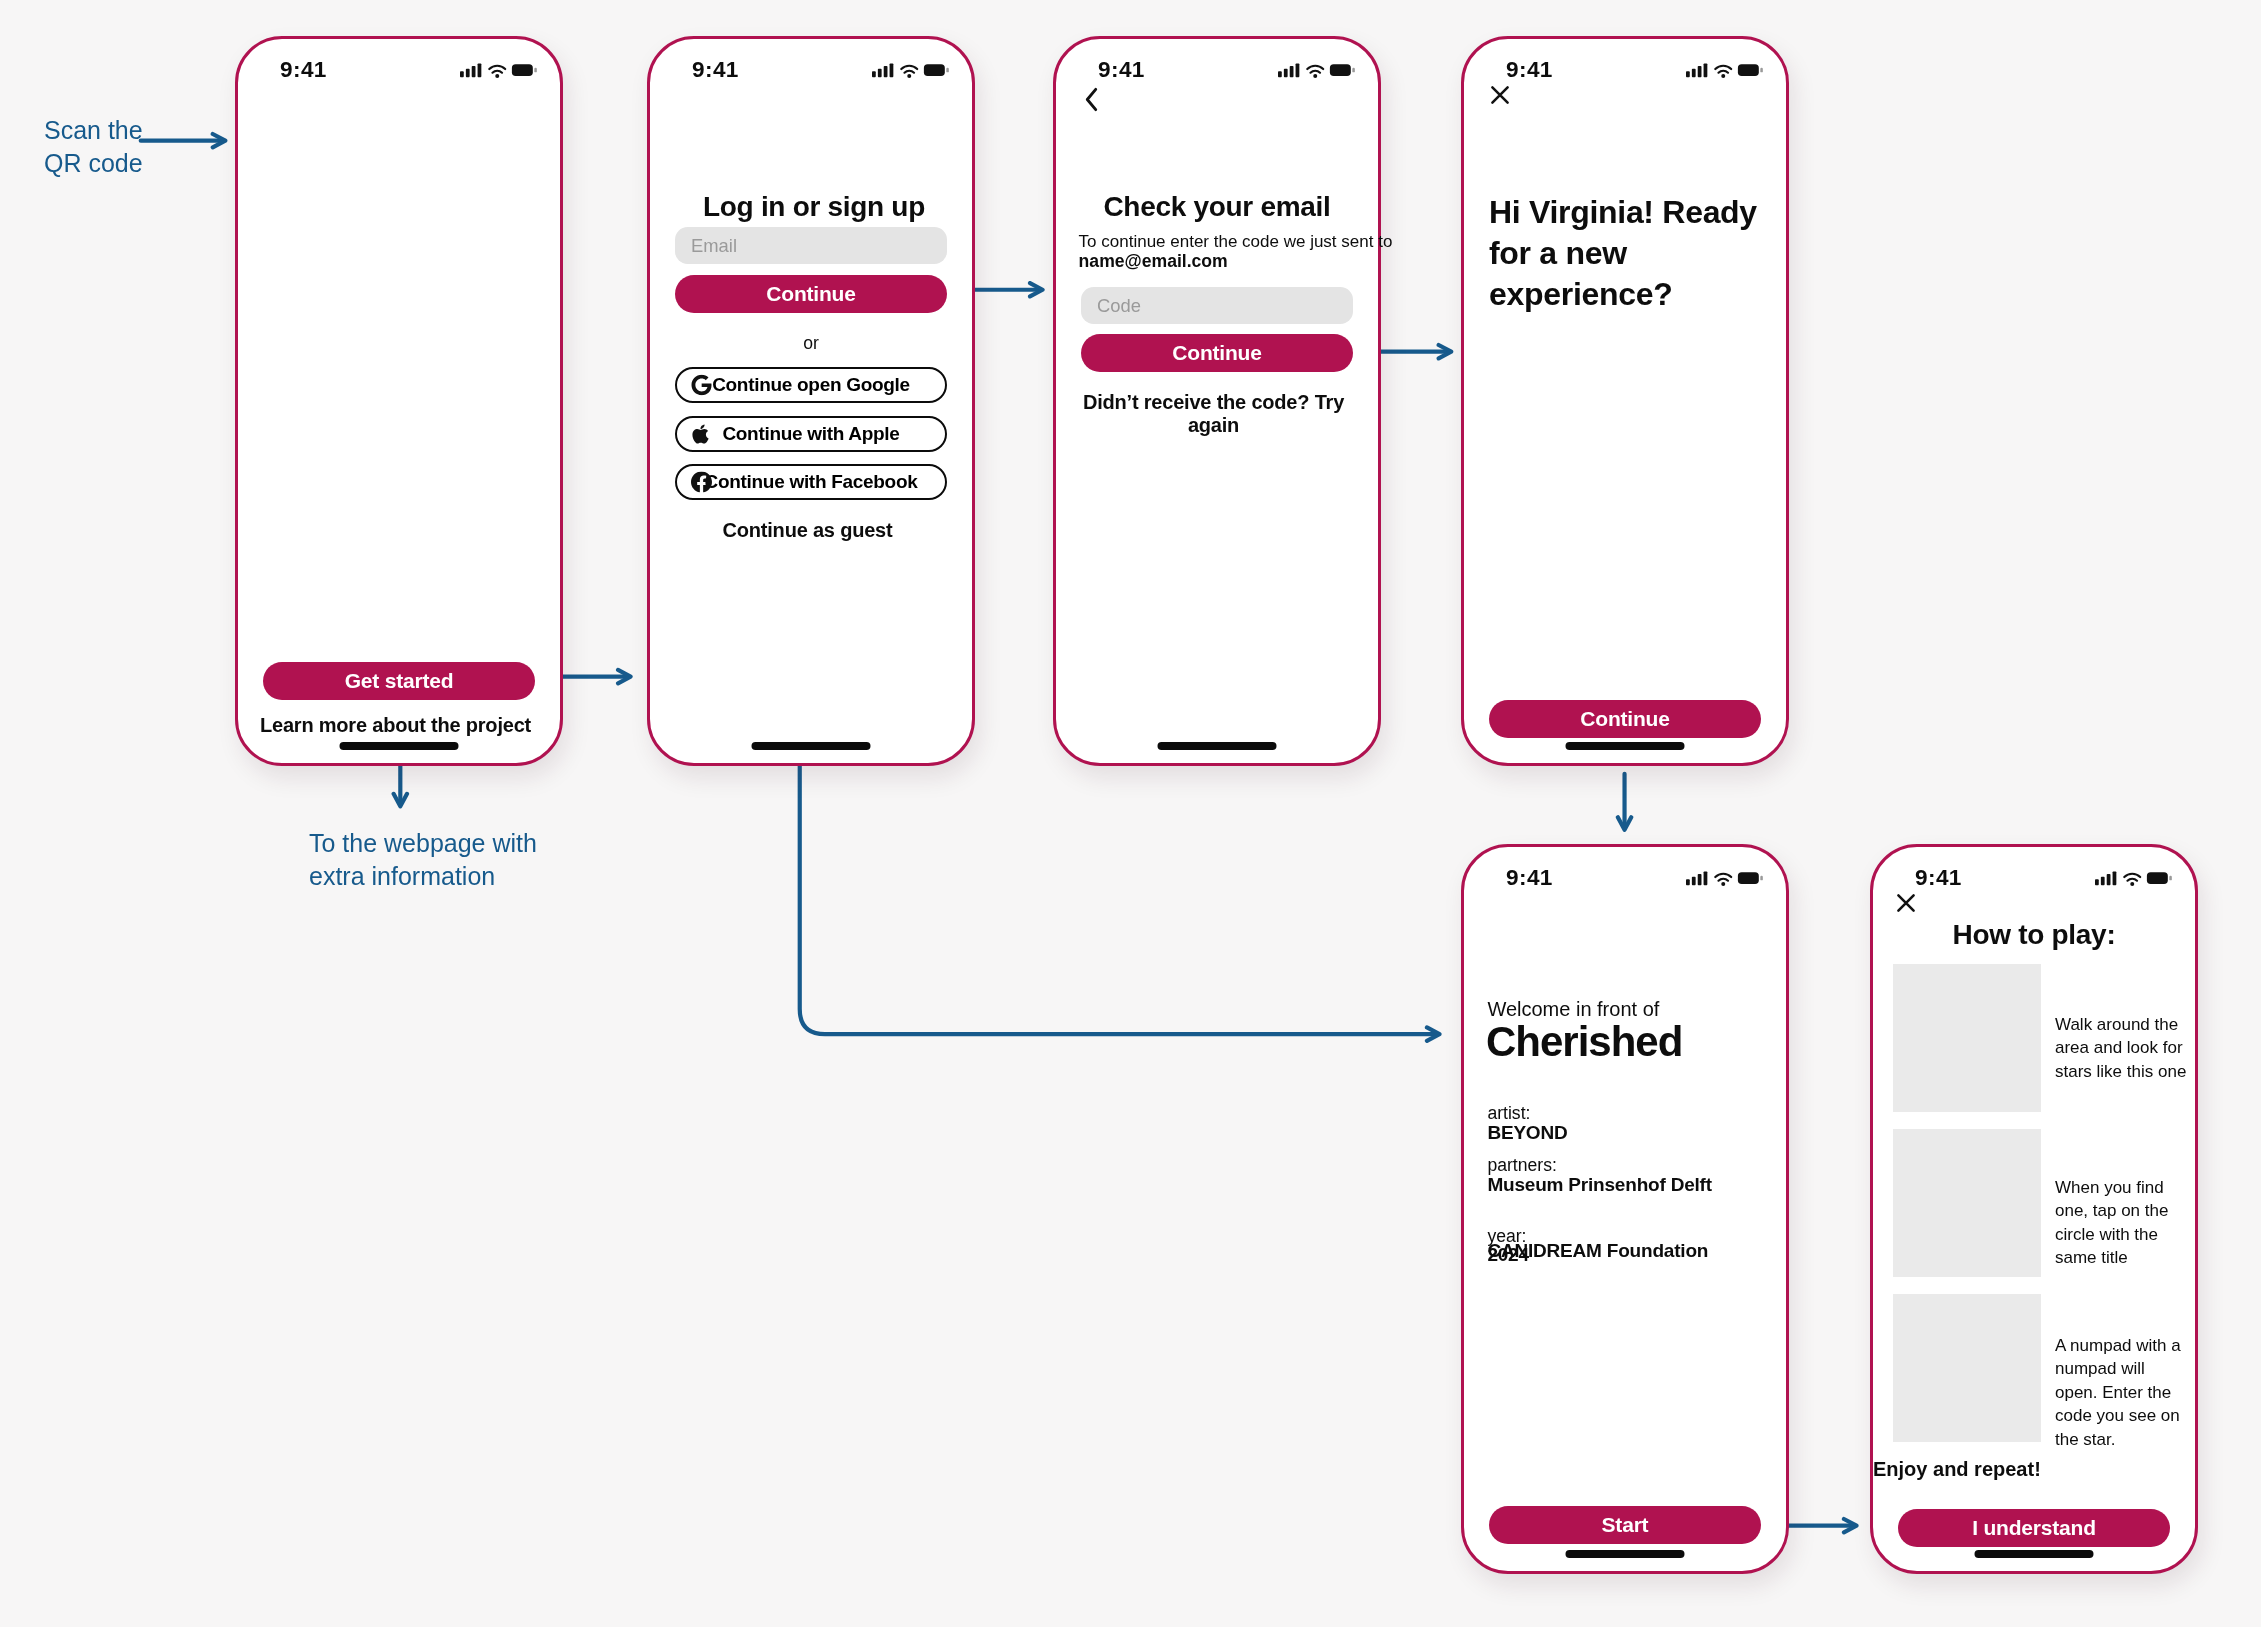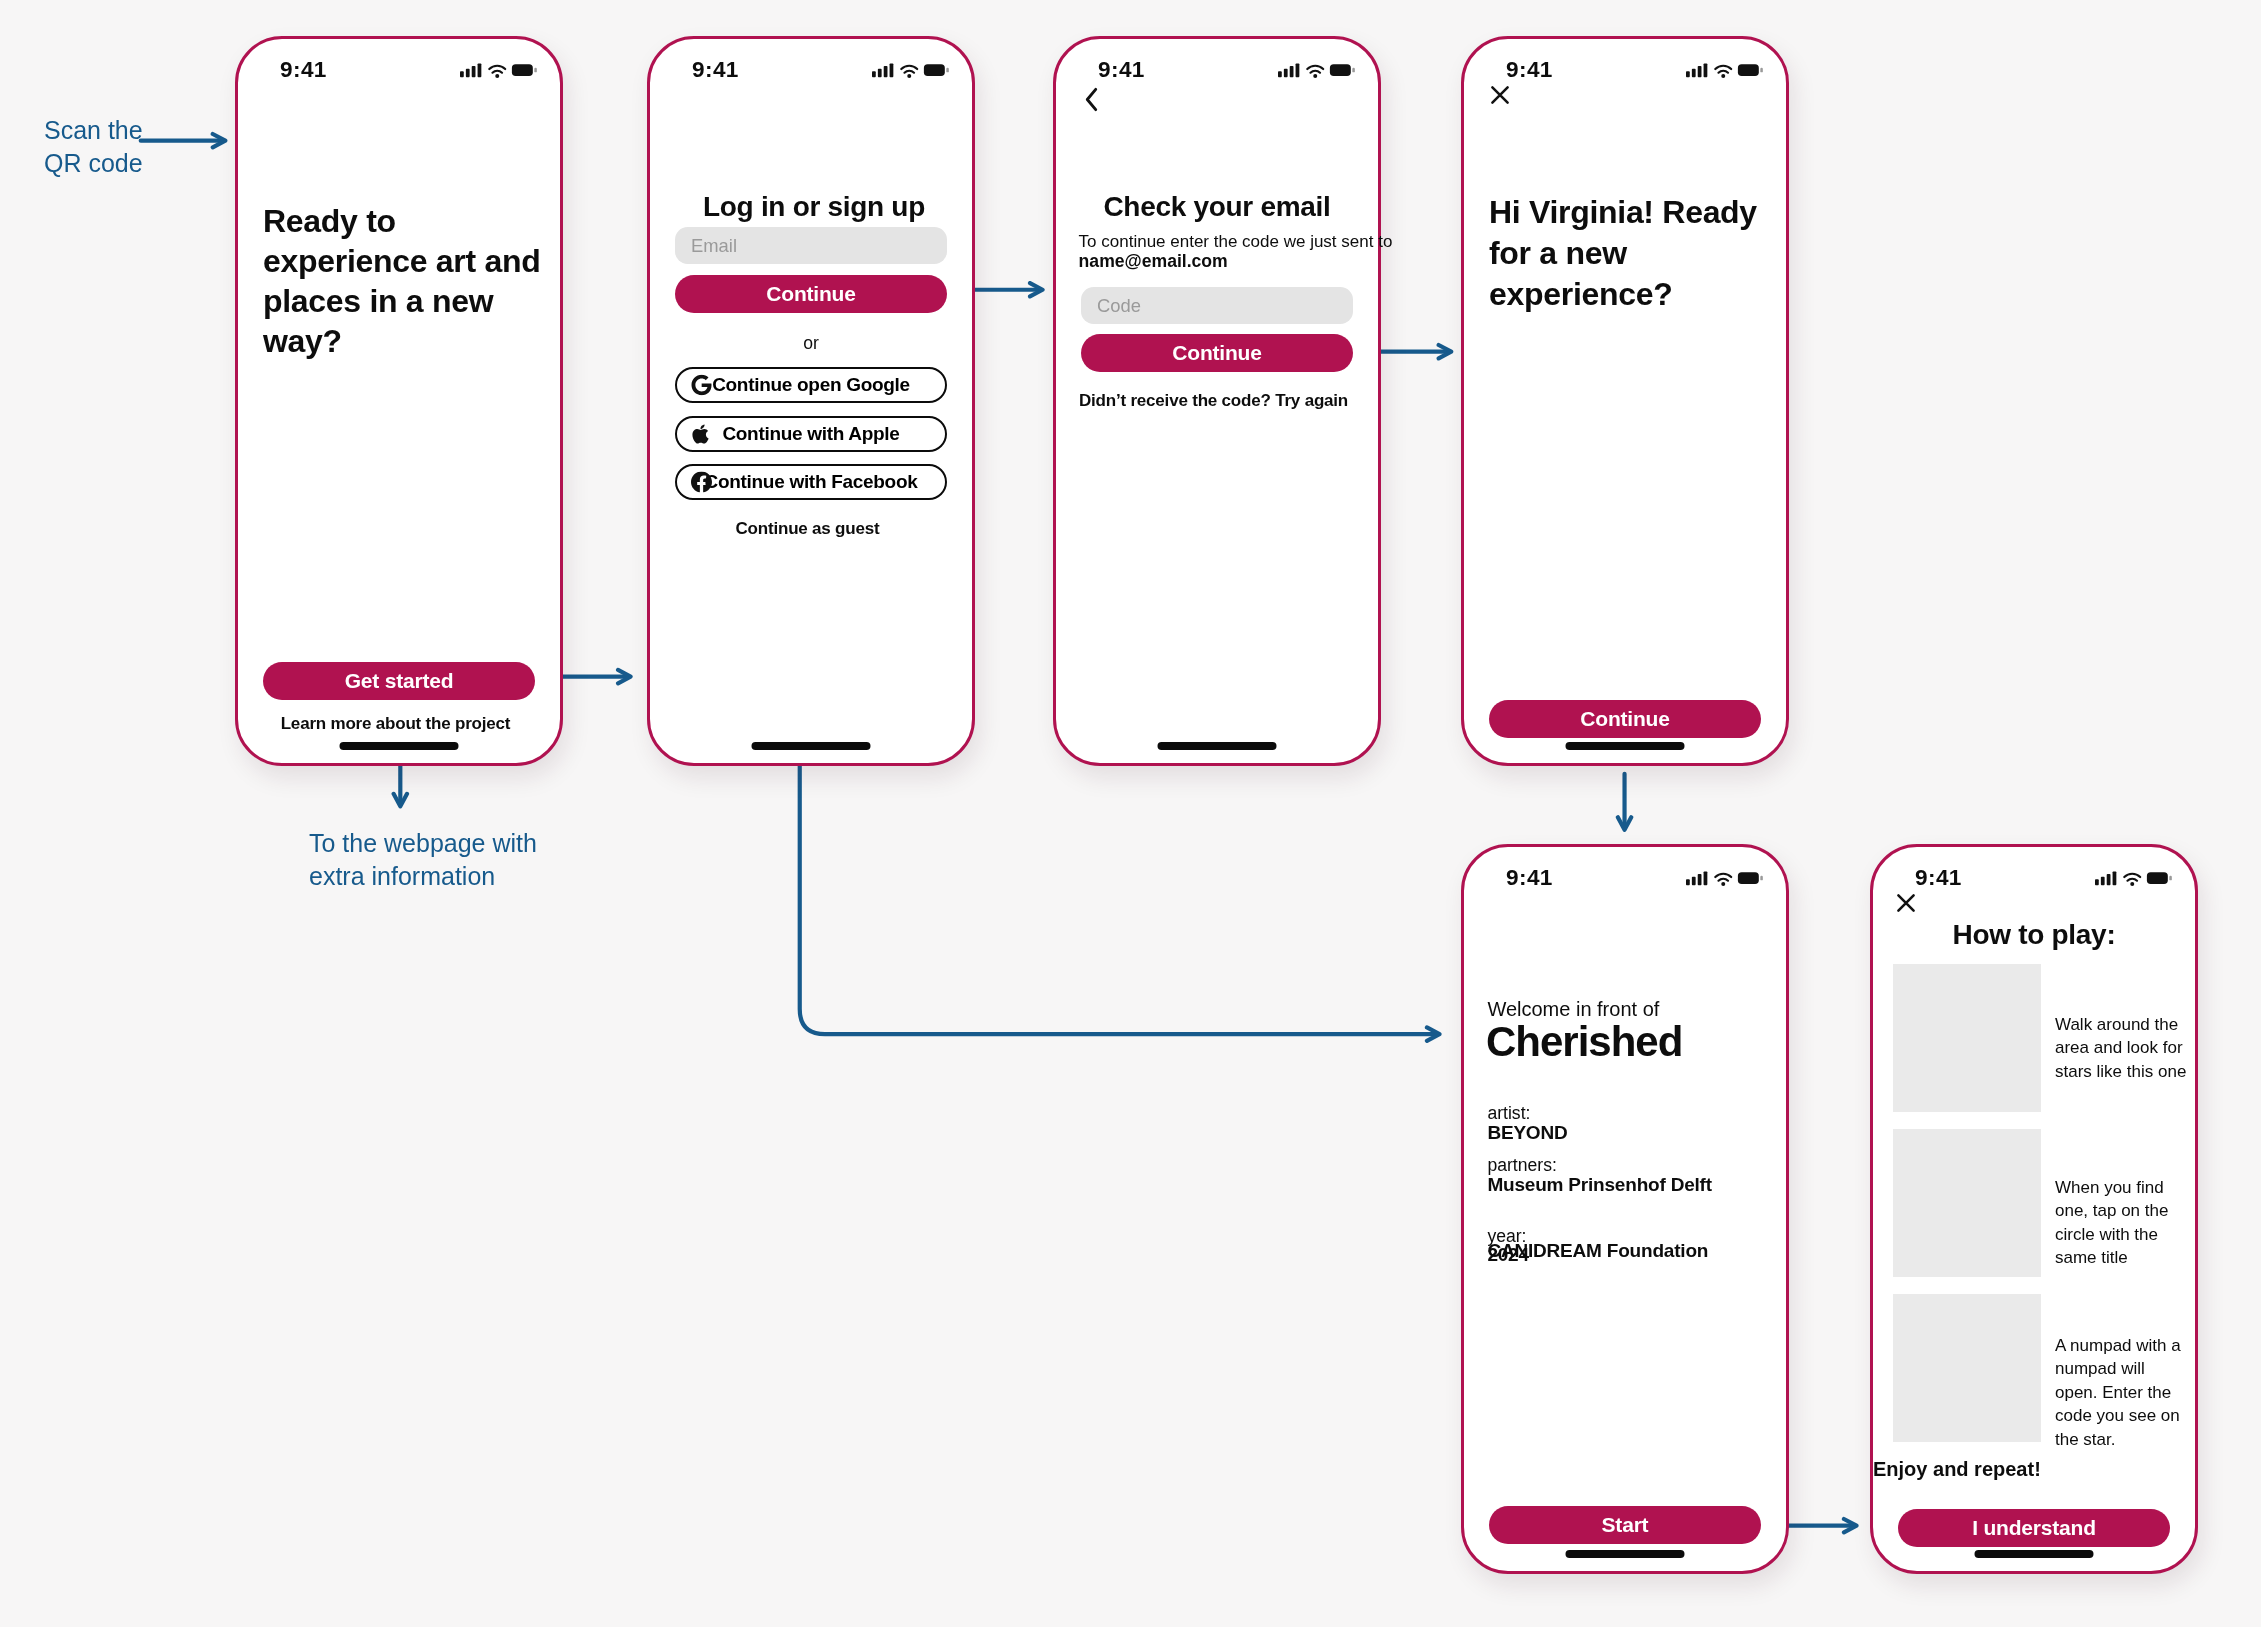--- a/index.html
+++ b/index.html
@@ -29,21 +29,21 @@
   .btn-primary{position:absolute;left:25px;right:25px;height:38px;background:var(--accent);color:#fff;
                border:none;border-radius:19px;font-family:inherit;font-weight:bold;font-size:21px;
                letter-spacing:-0.2px;cursor:pointer;}
   .input{position:absolute;left:25px;right:25px;height:37px;background:var(--input-gray);border:none;
          border-radius:12.6px;padding:0 16px;font-family:inherit;font-size:18.4px;color:#000000;}
   .input::placeholder{color:var(--ph-gray);}
   .btn-outline{position:absolute;left:25px;right:25px;height:36px;background:#fff;border:2.5px solid #0b0b0b;
                border-radius:18.4px;font-family:inherit;font-weight:bold;font-size:19px;letter-spacing:-0.3px;
                display:flex;align-items:center;justify-content:center;cursor:pointer;}
   .btn-outline .so-icon{position:absolute;left:14.2px;top:50%;transform:translateY(-50%);display:flex;}
-  .link-bold{position:absolute;left:0;right:7px;text-align:center;font-weight:bold;font-size:17px;
+  .link-bold{position:absolute;left:0;right:7px;text-align:center;font-weight:bold;font-size:20px;
              letter-spacing:-0.2px;cursor:pointer;}
   .icon-btn{position:absolute;cursor:pointer;display:flex;}
 
   
   .phone-welcome {left:235px;top:36px;}
   .phone-login   {left:647px;top:36px;}
   .phone-email   {left:1053px;top:36px;}
   .phone-greeting{left:1461px;top:36px;}
   .phone-artwork {left:1461px;top:844px;}
   .phone-howto   {left:1870px;top:844px;}
@@ -163,21 +163,20 @@
           <path d="M35 8.2 a13.5 13.5 0 0 1 19 0"></path>
             <path d="M38.8 12.6 a8.2 8.2 0 0 1 11.4 0"></path>
         </g>
         <circle cx="44.5" cy="16.5" r="2.4" fill="#111"></circle>
         <g>
           <rect x="62" y="2.5" width="25" height="14" rx="4.5" fill="#111"></rect>
           <rect x="88.8" y="6.8" width="3" height="5.4" rx="1.4" fill="#9a9a9a"></rect>
         </g>
       </svg>
     </div>
-    <h1 class="p1-title">Ready to experience art and places in a new way?</h1>
     <button class="btn-primary p1-cta">Get started</button>
     <div class="link-bold p1-learn">Learn more about the project</div>
     <div class="homebar"></div>
   </div>
 
   <div class="phone phone-login">
     <div class="statusbar">
       <span class="time">9:41</span>
       <svg class="sicons" viewBox="0 0 92 20">
         <g fill="#111">

